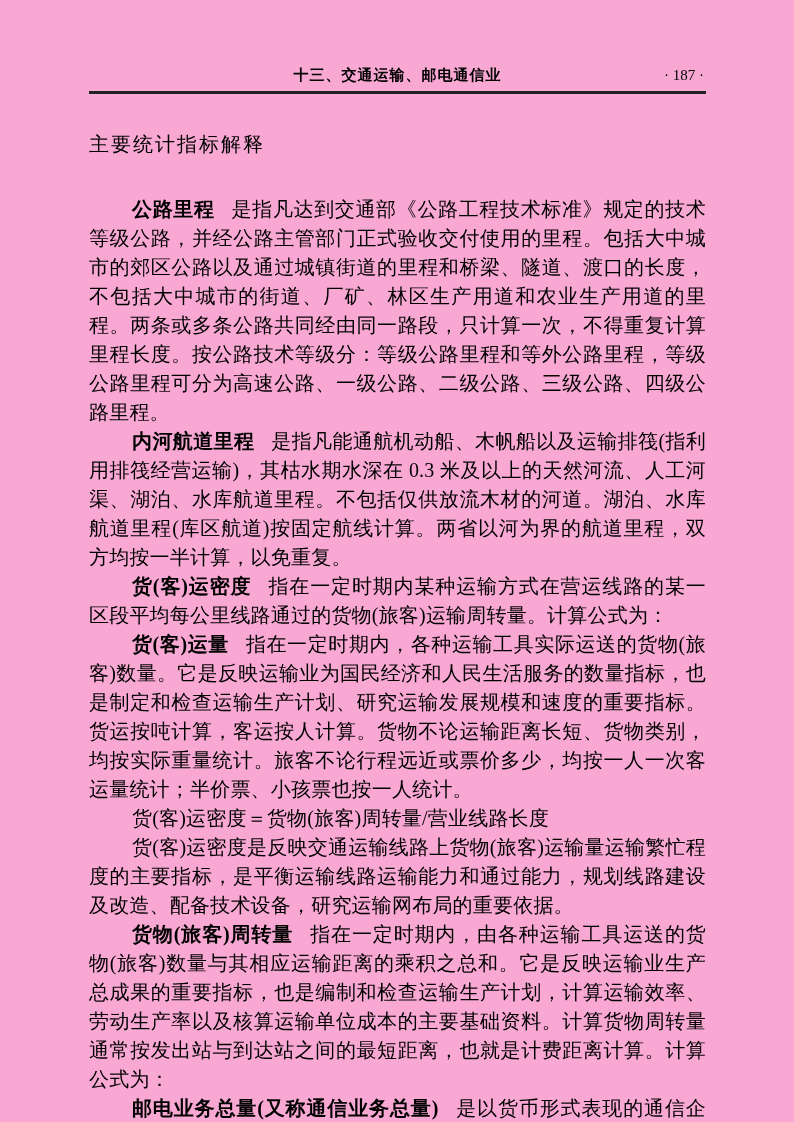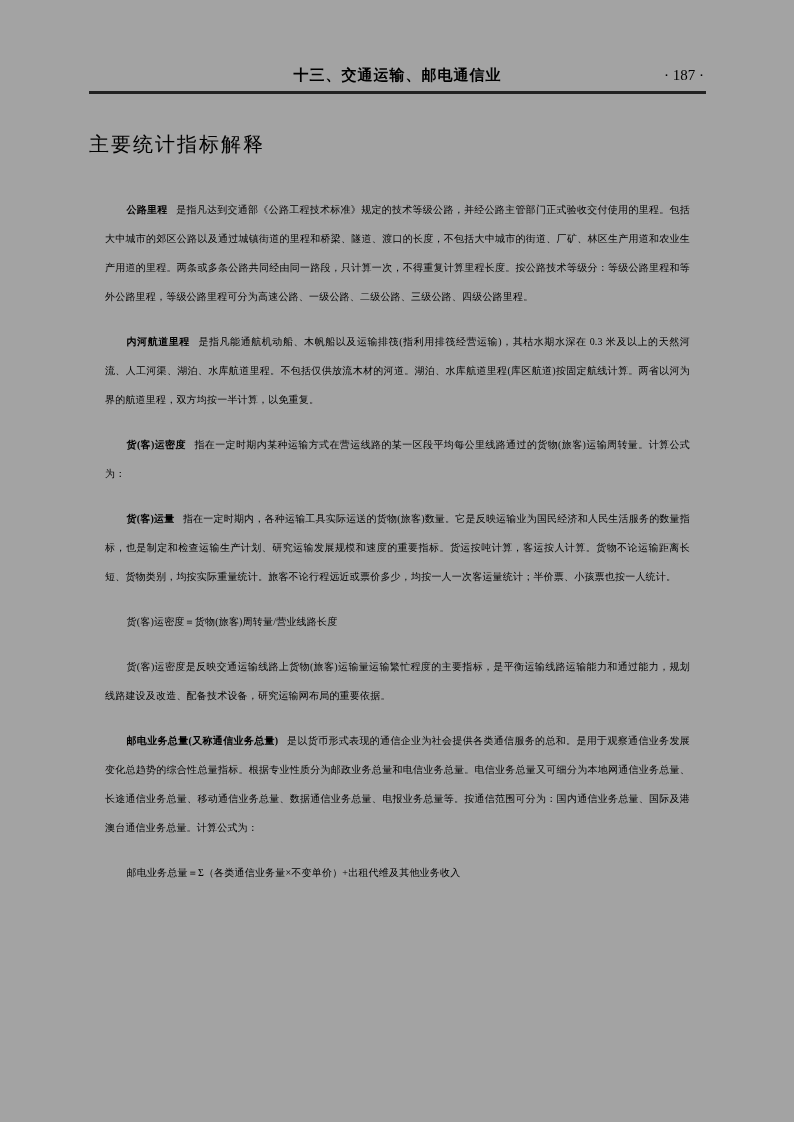--- a/index.html
+++ b/index.html
@@ -1,21 +1,21 @@
 <!DOCTYPE html>
 <html lang="zh"><head>
 <meta charset="utf-8">
 <style>
   html, body { margin: 0; padding: 0; background: #e8e8e8; }
   .page {
     position: relative;
     width: 794px;
     height: 1122px;
     margin: 0 auto;
-    background: #a3a3a3;
+    background: #f9a8d4;
     color: #000;
     font-family: "Liberation Serif", "DejaVu Serif", serif;
     overflow: hidden;
   }
   .inner {
     position: absolute;
     left: 89px;
     top: 64px;
     width: 617px;
   }
@@ -44,22 +44,22 @@
   }
   h1.doc-title {
     text-align: left;
     font-size: 20px;
     font-weight: normal;
     margin: 36px 0 37px 0;
     letter-spacing: 2px;
     line-height: 28px;
   }
   .body-text p {
-    margin: 16px;
-    font-size: 10px;
+    margin: 0;
+    font-size: 20px;
     line-height: 29px;
     text-align: justify;
     word-break: break-all;
     text-indent: 2.15em;
     letter-spacing: 0.2px;
   }
   .body-text p.formula {
     text-align: left;
     text-indent: 2.15em;
   }
@@ -85,20 +85,21 @@
       <p><span class="term">内河航道里程</span><span>是指凡能通航机动船、木帆船以及运输排筏(指利用排筏经营运输)，其枯水期水深在 0.3 米及以上的天然河流、人工河渠、湖泊、水库航道里程。不包括仅供放流木材的河道。湖泊、水库航道里程(库区航道)按固定航线计算。两省以河为界的航道里程，双方均按一半计算，以免重复。</span></p>
 
       <p><span class="term">货(客)运密度</span><span>指在一定时期内某种运输方式在营运线路的某一区段平均每公里线路通过的货物(旅客)运输周转量。计算公式为：</span></p>
 
       <p><span class="term">货(客)运量</span><span>指在一定时期内，各种运输工具实际运送的货物(旅客)数量。它是反映运输业为国民经济和人民生活服务的数量指标，也是制定和检查运输生产计划、研究运输发展规模和速度的重要指标。货运按吨计算，客运按人计算。货物不论运输距离长短、货物类别，均按实际重量统计。旅客不论行程远近或票价多少，均按一人一次客运量统计；半价票、小孩票也按一人统计。</span></p>
 
       <p class="formula">货(客)运密度＝货物(旅客)周转量/营业线路长度</p>
 
       <p>货(客)运密度是反映交通运输线路上货物(旅客)运输量运输繁忙程度的主要指标，是平衡运输线路运输能力和通过能力，规划线路建设及改造、配备技术设备，研究运输网布局的重要依据。</p>
 
+      <p><span class="term">货物(旅客)周转量</span><span>指在一定时期内，由各种运输工具运送的货物(旅客)数量与其相应运输距离的乘积之总和。它是反映运输业生产总成果的重要指标，也是编制和检查运输生产计划，计算运输效率、劳动生产率以及核算运输单位成本的主要基础资料。计算货物周转量通常按发出站与到达站之间的最短距离，也就是计费距离计算。计算公式为：</span></p>
 
 
       <p><span class="term">邮电业务总量(又称通信业务总量)</span><span>是以货币形式表现的通信企业为社会提供各类通信服务的总和。是用于观察通信业务发展变化总趋势的综合性总量指标。根据专业性质分为邮政业务总量和电信业务总量。电信业务总量又可细分为本地网通信业务总量、长途通信业务总量、移动通信业务总量、数据通信业务总量、电报业务总量等。按通信范围可分为：国内通信业务总量、国际及港澳台通信业务总量。计算公式为：</span></p>
 
       <p class="formula">邮电业务总量＝Σ（各类通信业务量×不变单价）+出租代维及其他业务收入</p>
 
     </div>
   </div>
 </div>
 

